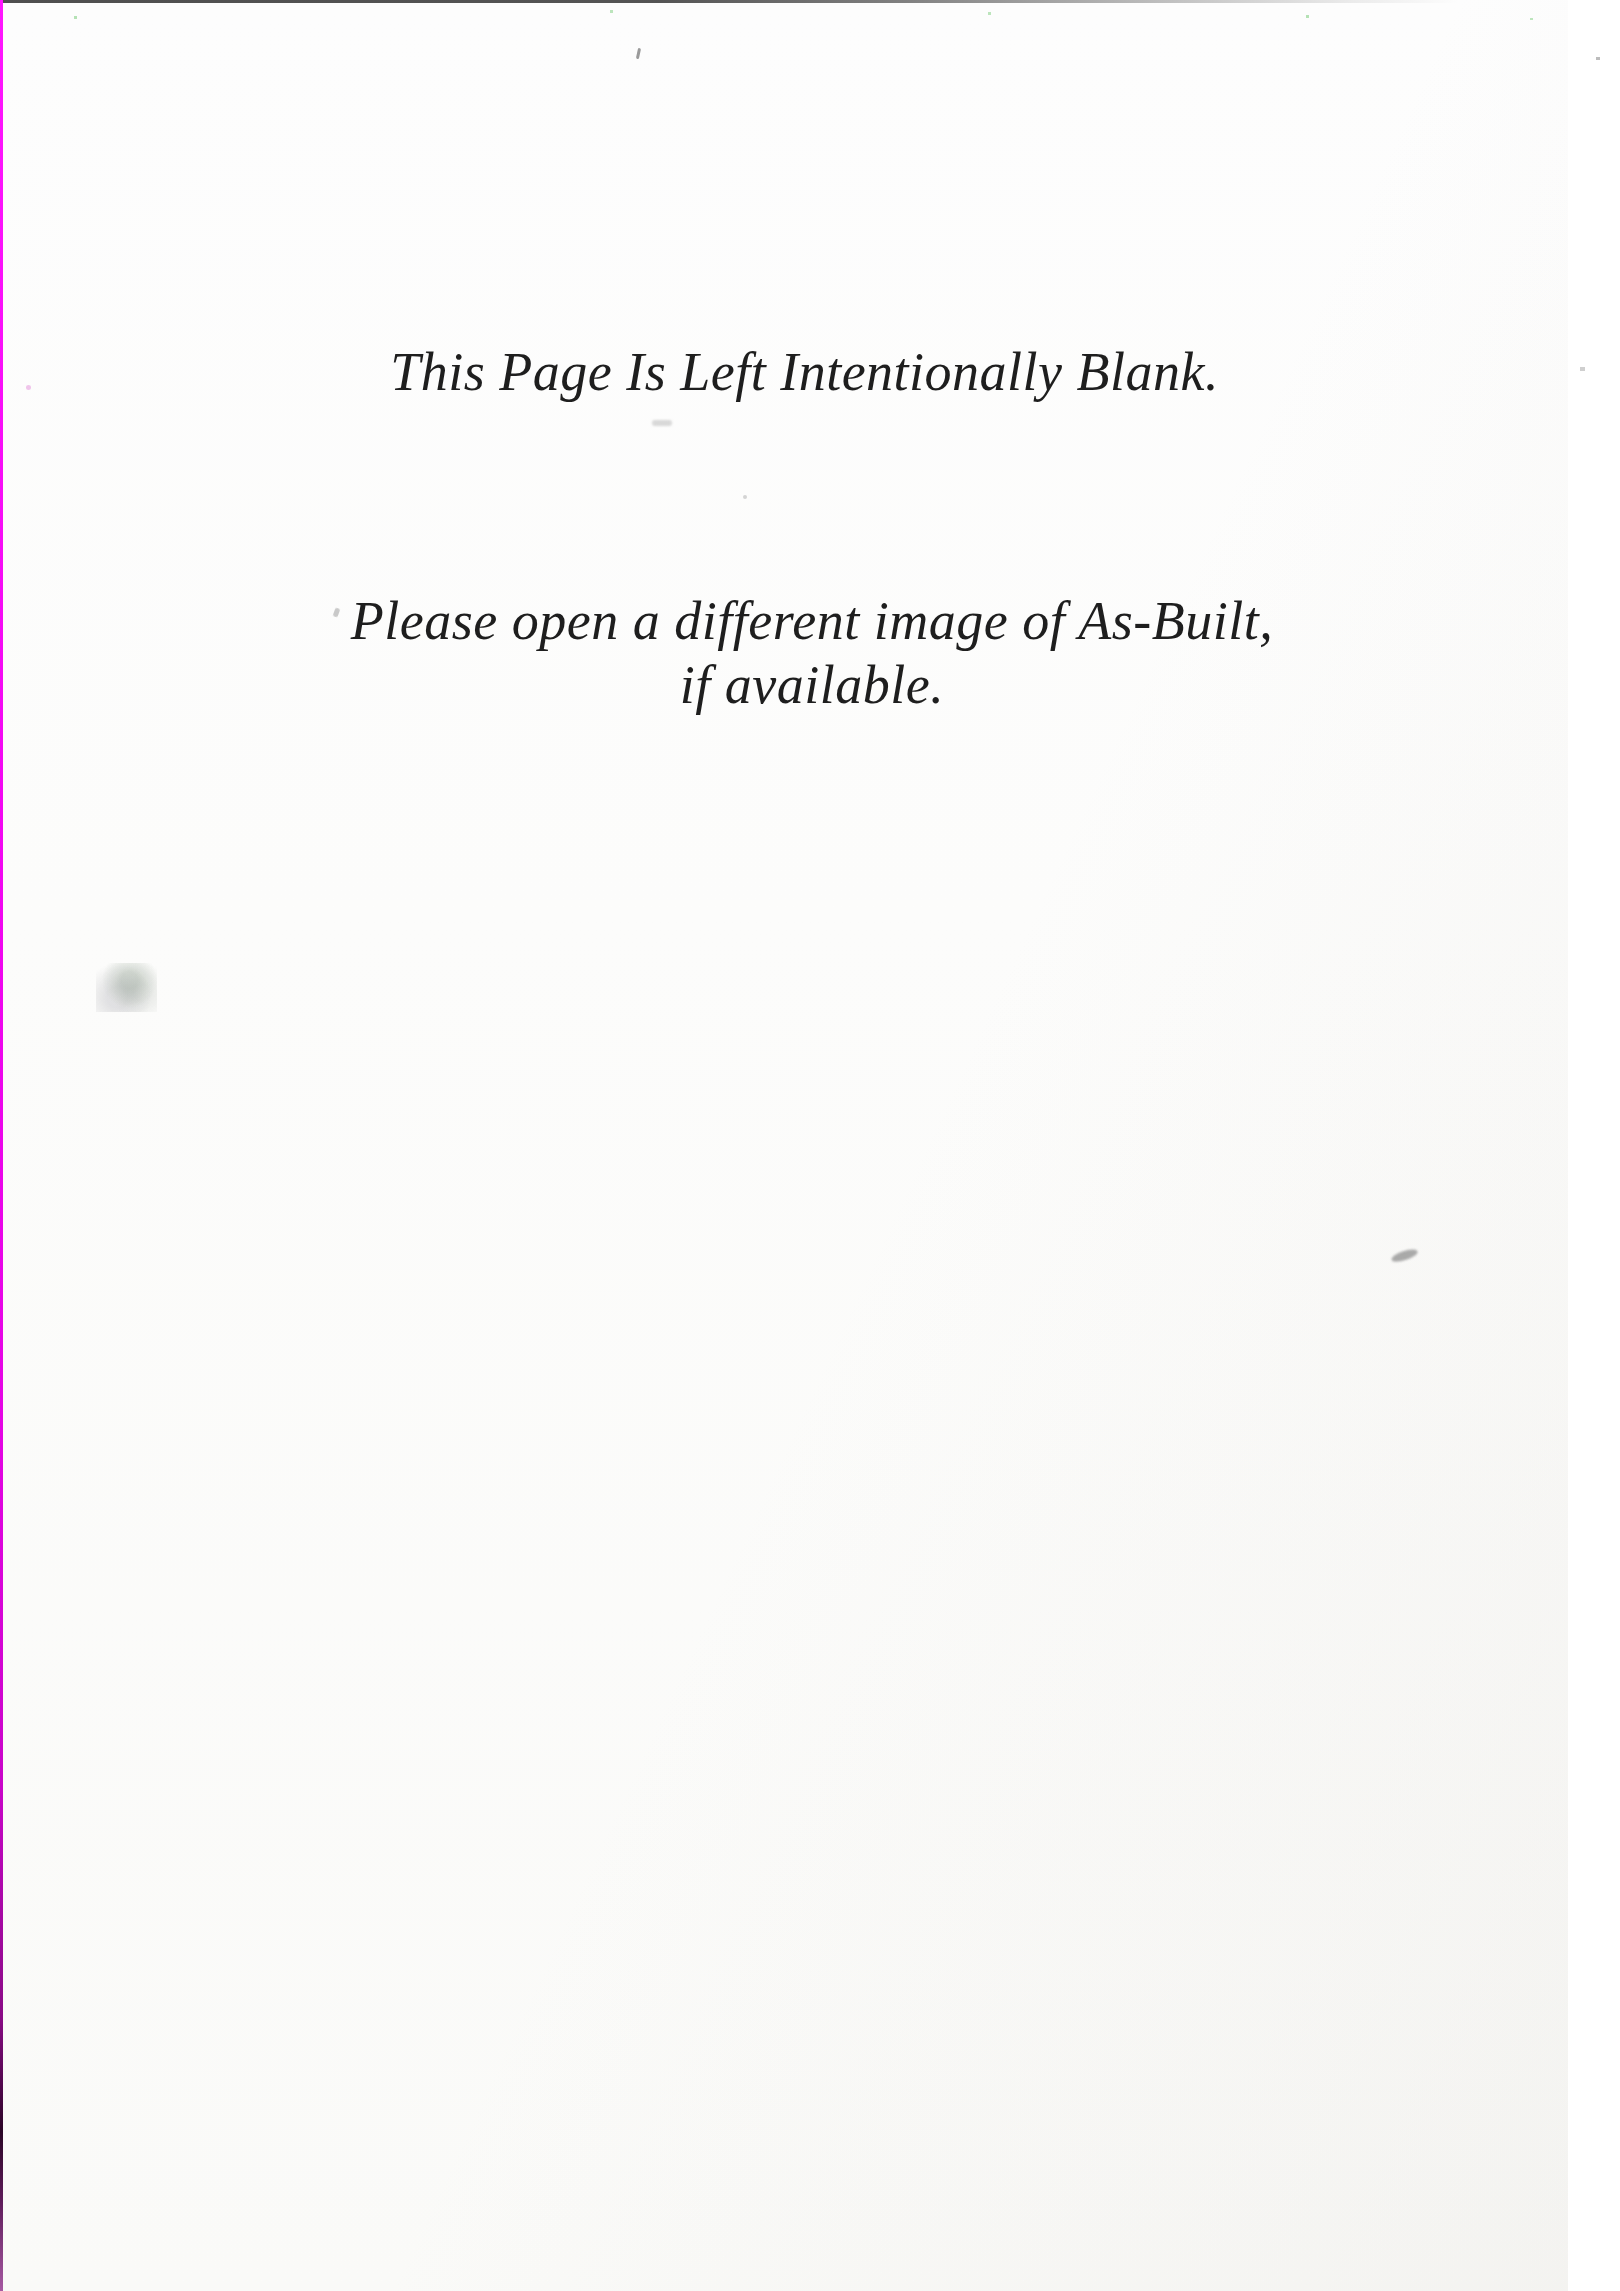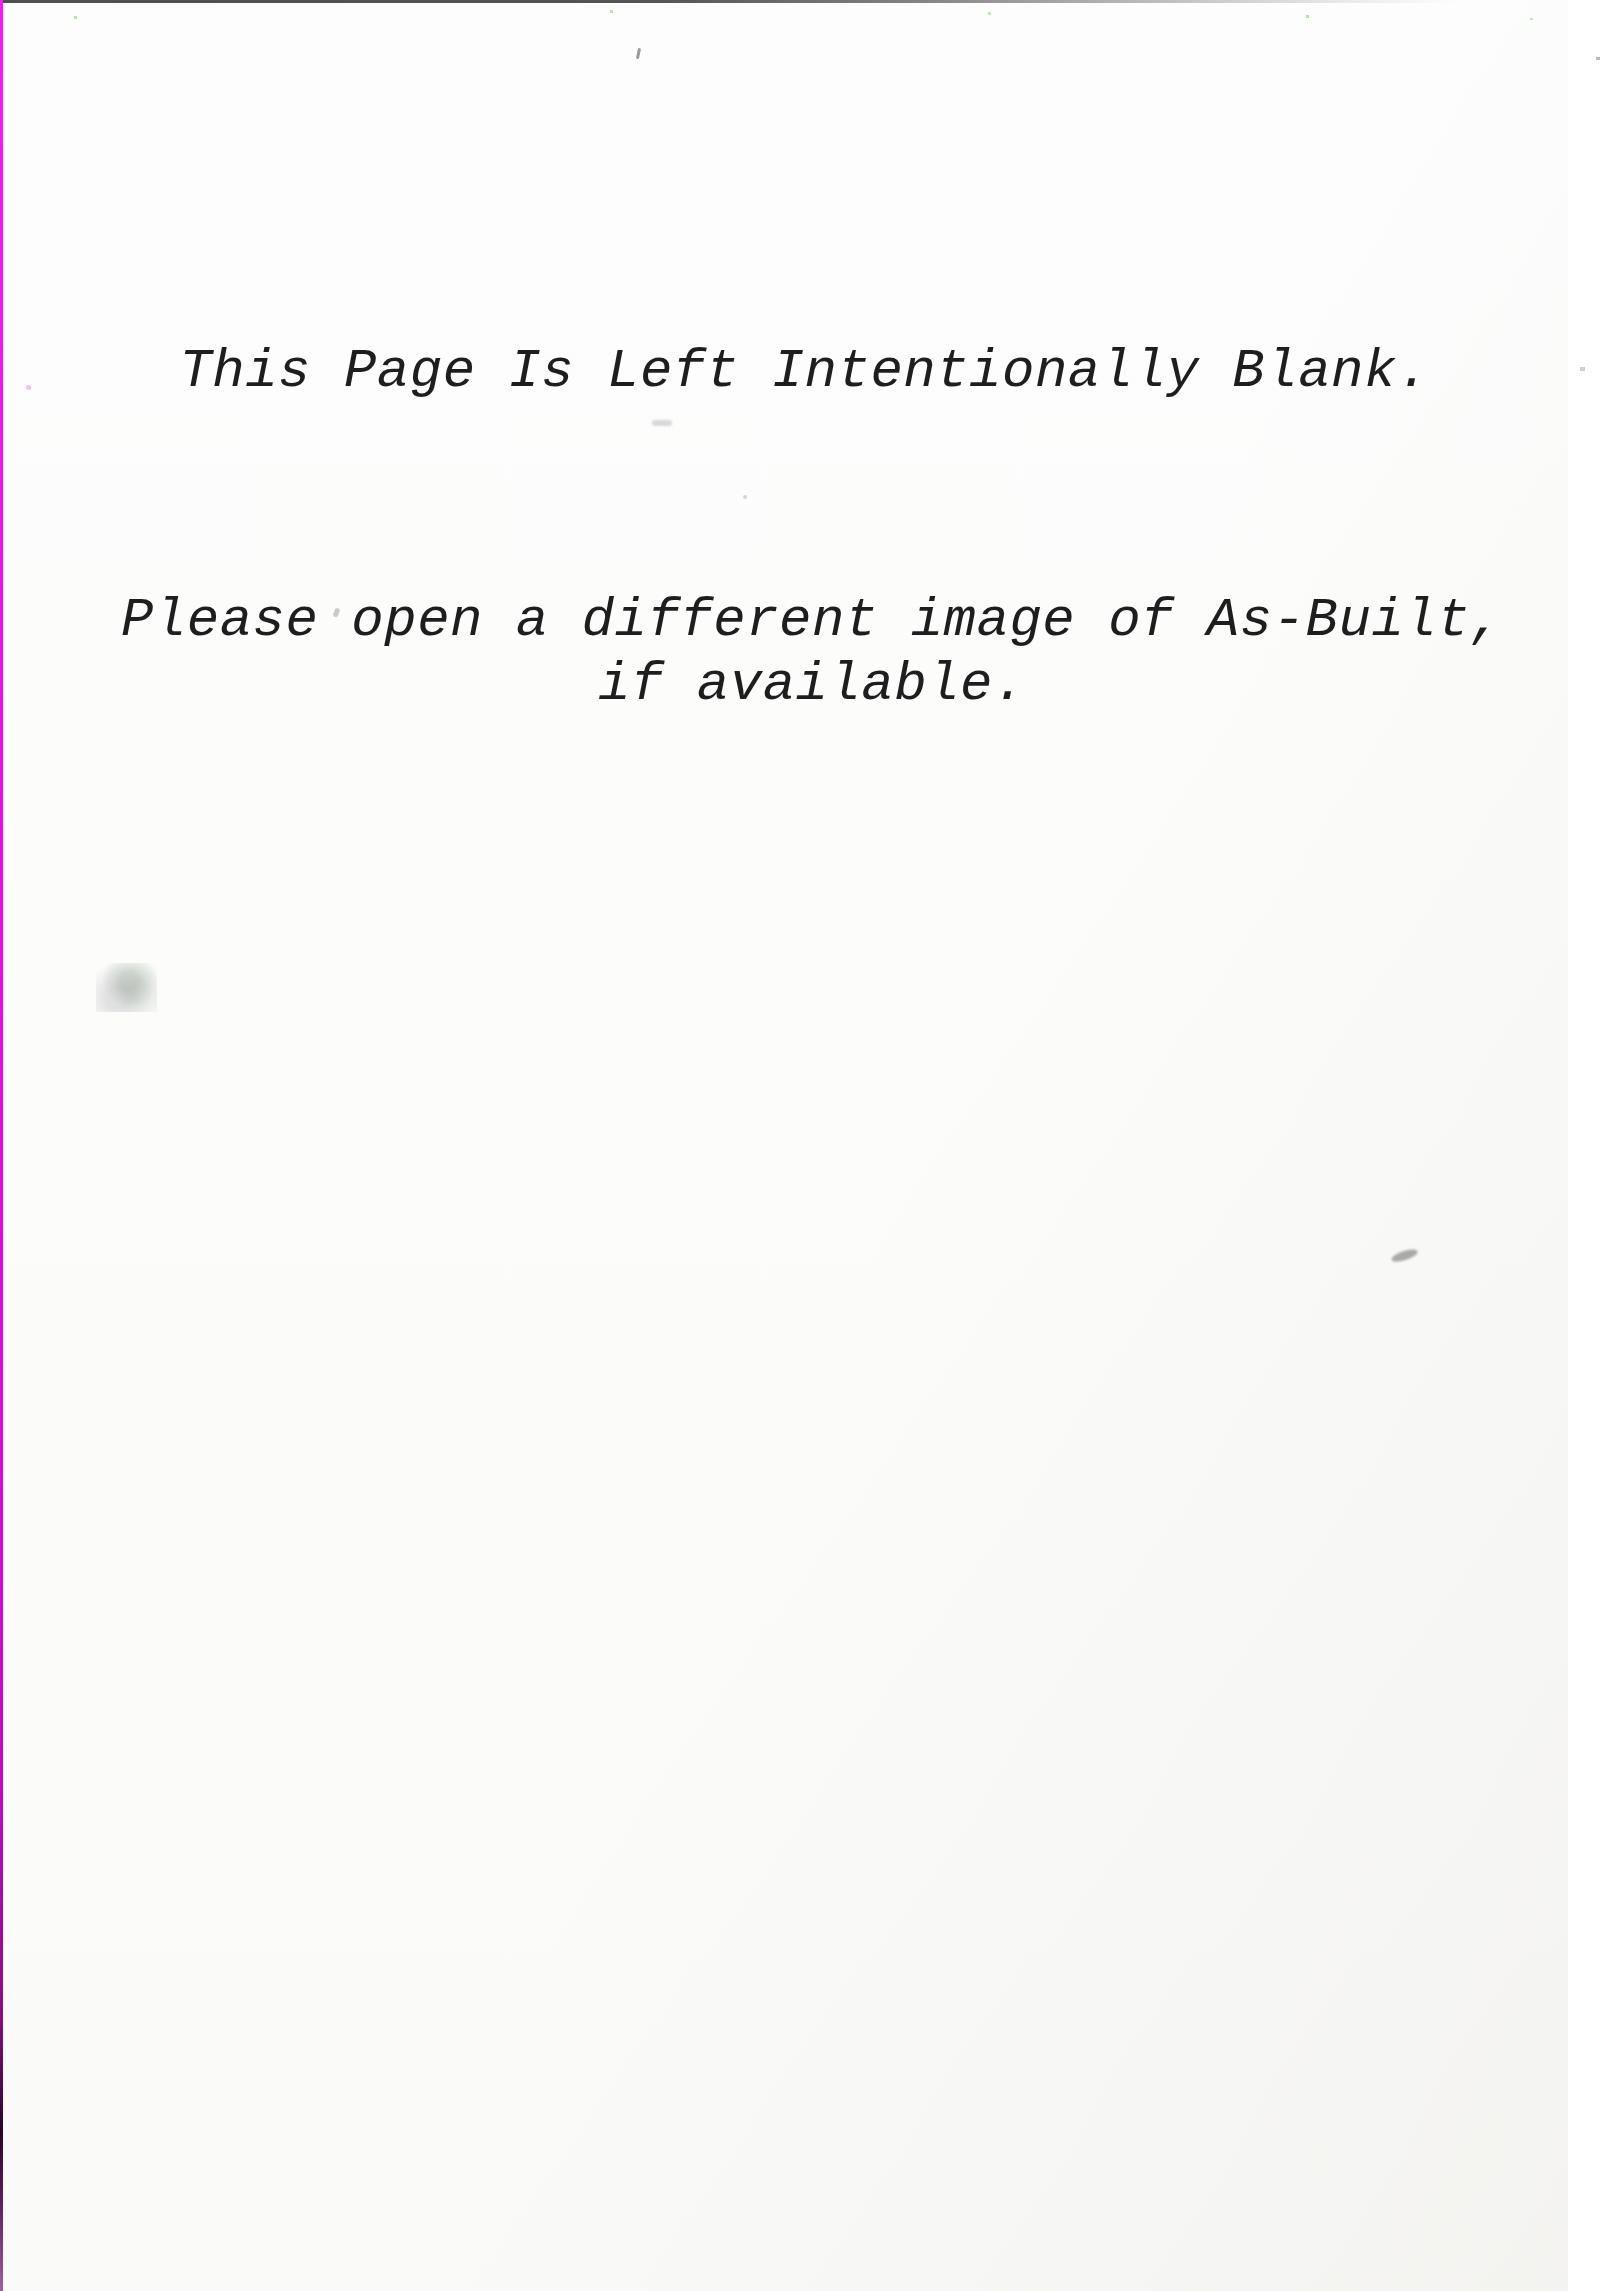--- a/index.html
+++ b/index.html
@@ -16,21 +16,20 @@
     overflow: hidden;
   }
   .paper {
     position: relative;
     width: 1568px;
     height: 2292px;
     background:
       linear-gradient(115deg, rgba(255,255,255,0) 0%, rgba(255,255,255,0) 55%, rgba(214,211,205,0.18) 100%),
       linear-gradient(180deg, #fdfdfd 0%, var(--paper) 40%, #faFAF8 100%);
     background-color: var(--paper);
-    font-family: Liberation Mono, monospace;
   }
   
   .edge-top {
     position: absolute; left: 0; top: 0; height: 2.9px; width: 100%;
     background: linear-gradient(to right,
       rgba(70,70,70,0.95) 0%,
       rgba(70,70,70,0.92) 42%,
       rgba(95,95,95,0.78) 58%,
       rgba(130,130,130,0.45) 76%,
       rgba(160,160,160,0.2) 86%,

